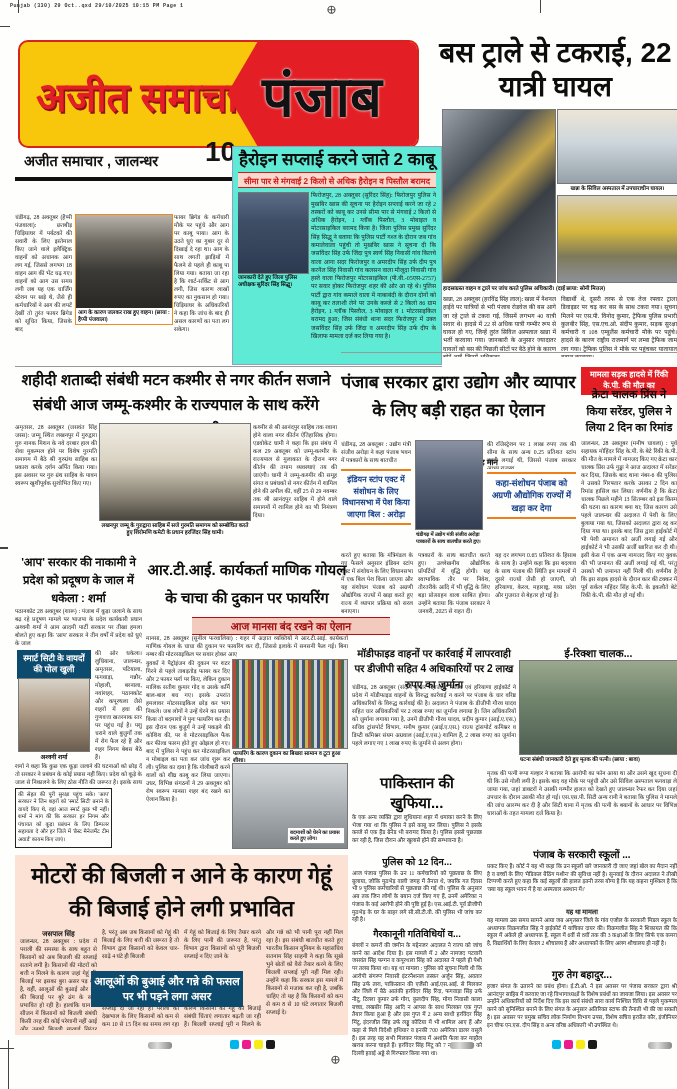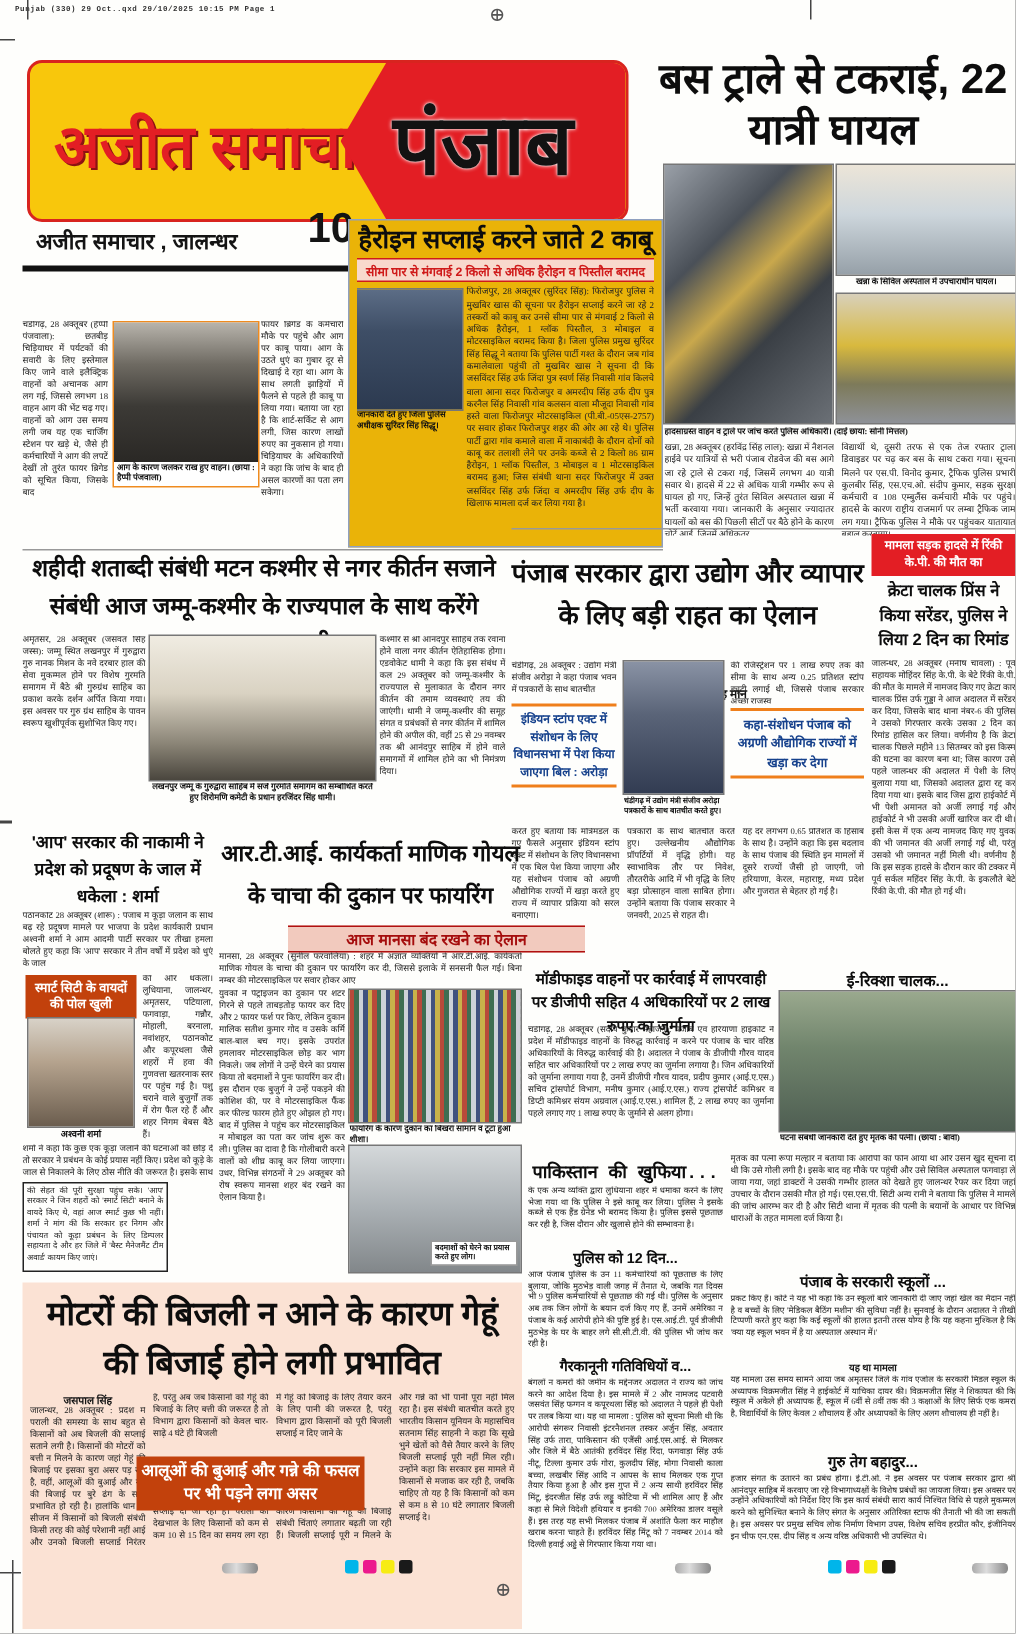--- a/index.html
+++ b/index.html
@@ -21,21 +21,21 @@
   .logo-red{position:absolute;right:0;top:0;bottom:0;width:190px;background:#e31e24;
             clip-path:polygon(0 50%,16% 0,100% 0,100% 100%,16% 100%);display:flex;align-items:center;justify-content:center;}
   .logo-red span{font-size:56px;font-weight:800;color:#121212;font-family:"Liberation Sans","DejaVu Sans",sans-serif;
             text-shadow:0 0 3px #ffffff,0 0 1px #ffffff;}
   
   .inset{border:1.5px solid #ef8b1f;background:#fff;}
   .inset-title{background:#fde7c3;color:#173f8f;font-weight:800;font-size:9px;text-align:center;
                padding:2px 1px;border-bottom:1.5px solid #ef8b1f;font-family:"Liberation Sans",sans-serif;}
   .red-kicker{background:#e31e24;color:#fff;font-weight:800;font-size:8px;line-height:1.35;text-align:center;padding:3px 2px;
               font-family:"Liberation Sans",sans-serif;}
-  .blue-box{background:#c2410c;color:#fff;font-weight:800;font-size:8.5px;line-height:1.35;text-align:center;padding:3px 2px;
+  .blue-box{background:#0c4a6e;color:#fff;font-weight:800;font-size:8.5px;line-height:1.35;text-align:center;padding:3px 2px;
             font-family:"Liberation Sans",sans-serif;}
   .orange-box{border-top:2.5px solid #ef7f1b;border-bottom:2.5px solid #ef7f1b;color:#16418c;font-weight:800;
               font-size:8px;line-height:1.45;text-align:center;padding:3px 1px;font-family:"Liberation Sans",sans-serif;}
   .sub-red{background:#f8d9cd;border-top:1px solid #cf1a1a;border-bottom:1px solid #cf1a1a;color:#cf1a1a;
            font-weight:800;font-size:8.2px;text-align:center;padding:1.5px 0;font-family:"Liberation Sans",sans-serif;}
   .band-red{background:#f2cabe;border-top:1.2px solid #b01010;border-bottom:1.2px solid #b01010;color:#a50d0d;
             font-weight:800;font-size:10.5px;text-align:center;padding:1px 0;font-family:"Liberation Sans",sans-serif;margin-left:44px;}
   .overlay-cap{position:absolute;right:3px;bottom:5px;width:52px;background:#fff;font-size:5.2px;line-height:1.3;
                font-weight:bold;padding:1px 2px;outline:0.5px solid #999;}
   
@@ -84,21 +84,21 @@
   <div class="abs body-txt" style="left:561px;top:295px;width:116px;height:62px;">विद्यार्थी थे, दूसरी तरफ से एक तेज रफ्तार ट्राला डिवाइडर पर चढ़ कर बस के साथ टकरा गया। सूचना मिलने पर एस.पी. विनोद कुमार, ट्रैफिक पुलिस प्रभारी कुलबीर सिंह, एस.एच.ओ. संदीप कुमार, सड़क सुरक्षा कर्मचारी व 108 एम्बुलैंस कर्मचारी मौके पर पहुंचे। हादसे के कारण राष्ट्रीय राजमार्ग पर लम्बा ट्रैफिक जाम लग गया। ट्रैफिक पुलिस ने मौके पर पहुंचकर यातायात बहाल करवाया।</div>
 
   <div class="abs body-txt" style="left:15px;top:214px;width:57px;height:150px;font-size:5.8px;">चंडीगढ़, 28 अक्तूबर (हैप्पी पंजवाला): छतबीड़ चिड़ियाघर में पर्यटकों की सवारी के लिए इस्तेमाल किए जाने वाले इलैक्ट्रिक वाहनों को अचानक आग लग गई, जिससे लगभग 18 वाहन आग की भेंट चढ़ गए। वाहनों को आग उस समय लगी जब यह एक चार्जिंग स्टेशन पर खड़े थे, जैसे ही कर्मचारियों ने आग की लपटें देखीं तो तुरंत फायर ब्रिगेड को सूचित किया, जिसके बाद</div>
   <div class="abs inset" style="left:75px;top:214px;width:96px;">
     <div class="photo" style="width:100%;height:93px;outline:none;background:
          linear-gradient(180deg,#b8b4ac 0%,#6e6a62 30%,#3c3a36 60%,#2a2825 100%);"></div>
     <div class="cap" style="padding:1px 2px;">आग के कारण जलकर राख हुए वाहन। (छाया : हैप्पी पंजवाला)</div>
   </div>
   <div class="abs body-txt" style="left:174px;top:214px;width:55px;height:150px;font-size:5.8px;">फायर ब्रिगेड के कर्मचारी मौके पर पहुंचे और आग पर काबू पाया। आग के उठते धुएं का गुबार दूर से दिखाई दे रहा था। आग के साथ लगती झाड़ियों में फैलने से पहले ही काबू पा लिया गया। बताया जा रहा है कि शार्ट-सर्किट से आग लगी, जिस कारण लाखों रुपए का नुकसान हो गया। चिड़ियाघर के अधिकारियों ने कहा कि जांच के बाद ही असल कारणों का पता लग सकेगा।</div>
 
-  <div class="abs" style="left:232px;top:146px;width:210px;height:219px;background:#eab308;border:1px solid #8fa0c0;box-sizing:border-box;padding:3px 5px;">
+  <div class="abs" style="left:232px;top:146px;width:210px;height:219px;background:#5eead4;border:1px solid #8fa0c0;box-sizing:border-box;padding:3px 5px;">
     <div class="hl" style="font-size:17px;line-height:1.2;">हैरोइन सप्लाई करने जाते 2 काबू</div>
     <div class="sub-red" style="margin-top:2px;">सीमा पार से मंगवाई 2 किलो से अधिक हैरोइन व पिस्तौल बरामद</div>
     <div style="margin-top:3px;overflow:hidden;height:168px;">
       <div style="float:left;width:70px;margin:2px 3px 1px 0;">
         <div class="photo" style="width:70px;height:80px;background:
              linear-gradient(180deg,#5c6d86 0%,#3e4e66 35%,#2c3a50 100%),radial-gradient(circle at 50% 42%,#b98a63 14%,transparent 15%);background-blend-mode:normal;"></div>
         <div class="cap" style="margin-top:1px;">जानकारी देते हुए जिला पुलिस अधीक्षक सुरिंदर सिंह सिद्धू।</div>
       </div>
       <div class="body-txt" style="height:168px;">फिरोजपुर, 28 अक्तूबर (सुरिंदर सिंह): फिरोजपुर पुलिस ने मुखबिर खास की सूचना पर हैरोइन सप्लाई करने जा रहे 2 तस्करों को काबू कर उनसे सीमा पार से मंगवाई 2 किलो से अधिक हैरोइन, 1 ग्लॉक पिस्तौल, 3 मोबाइल व मोटरसाइकिल बरामद किया है। जिला पुलिस प्रमुख सुरिंदर सिंह सिद्धू ने बताया कि पुलिस पार्टी गश्त के दौरान जब गांव कमालेवाला पहुंची तो मुखबिर खास ने सूचना दी कि जसविंदर सिंह उर्फ जिंदा पुत्र स्वर्ण सिंह निवासी गांव किलचे वाला आना सदर फिरोजपुर व अमरदीप सिंह उर्फ दीप पुत्र करनैल सिंह निवासी गांव कलसन वाला मौजूदा निवासी गांव हस्ते वाला फिरोजपुर मोटरसाइकिल (पी.बी.-05एस-2757) पर सवार होकर फिरोजपुर शहर की ओर आ रहे थे। पुलिस पार्टी द्वारा गांव कमाले वाला में नाकाबंदी के दौरान दोनों को काबू कर तलाशी लेने पर उनके कब्जे से 2 किलो 86 ग्राम हैरोइन, 1 ग्लॉक पिस्तौल, 3 मोबाइल व 1 मोटरसाइकिल बरामद हुआ; जिस संबंधी थाना सदर फिरोजपुर में उक्त जसविंदर सिंह उर्फ जिंदा व अमरदीप सिंह उर्फ दीप के खिलाफ मामला दर्ज कर लिया गया है।</div>
     </div>
@@ -120,21 +120,21 @@
   <div class="abs orange-box" style="left:341px;top:469px;width:70px;box-sizing:border-box;">इंडियन स्टांप एक्ट में संशोधन के लिए विधानसभा में पेश किया जाएगा बिल : अरोड़ा</div>
   <div class="abs photo" style="left:416px;top:441px;width:66px;height:88px;background:
        linear-gradient(180deg,#8a93a5 0%,#5a6478 40%,#323c52 100%);"></div>
   <div class="abs cap" style="left:416px;top:531px;width:66px;font-size:5.2px;">चंडीगढ़ में उद्योग मंत्री संजीव अरोड़ा पत्रकारों के साथ बातचीत करते हुए।</div>
   <div class="abs body-txt" style="left:487px;top:441px;width:89px;height:28px;font-size:5.8px;">की रजिस्ट्रेशन पर 1 लाख रुपए तक की सीमा के साथ अन्य 0.25 प्रतिशत स्टांप ड्यूटी लगाई थी, जिससे पंजाब सरकार अच्छा राजस्व</div>
   <div class="abs orange-box" style="left:487px;top:472px;width:89px;box-sizing:border-box;font-size:8.5px;">कहा-संशोधन पंजाब को अग्रणी औद्योगिक राज्यों में खड़ा कर देगा</div>
   <div class="abs body-txt" style="left:341px;top:552px;width:72px;height:90px;font-size:5.8px;">करते हुए बताया कि मंत्रिमंडल के गए फैसले अनुसार इंडियन स्टांप एक्ट में संशोधन के लिए विधानसभा में एक बिल पेश किया जाएगा और यह संशोधन पंजाब को अग्रणी औद्योगिक राज्यों में खड़ा करते हुए राज्य में व्यापार प्रक्रिया को सरल बनाएगा।</div>
   <div class="abs body-txt" style="left:418px;top:552px;width:72px;height:90px;font-size:5.8px;">पत्रकारों के साथ बातचीत करते हुए। उल्लेखनीय औद्योगिक प्रॉपर्टियों में वृद्धि होगी। यह स्वाभाविक तौर पर निवेश, तौरतरीके आदि में भी वृद्धि के लिए बड़ा प्रोत्साहन वाला साबित होगा। उन्होंने बताया कि पंजाब सरकार ने जनवरी, 2025 से राहत दी।</div>
   <div class="abs body-txt" style="left:495px;top:552px;width:81px;height:90px;font-size:5.8px;">यह दर लगभग 0.65 प्रतिशत के हिसाब के साथ है। उन्होंने कहा कि इस बदलाव के साथ पंजाब की स्थिति इन मामलों में दूसरे राज्यों जैसी हो जाएगी, जो हरियाणा, केरल, महाराष्ट्र, मध्य प्रदेश और गुजरात से बेहतर हो गई है।</div>
 
-  <div class="abs red-kicker" style="left:581px;top:356px;width:96px;box-sizing:border-box;">मामला सड़क हादसे में रिंकी के.पी. की मौत का</div>
+  <div class="abs red-kicker" style="left:581px;top:367px;width:96px;box-sizing:border-box;">मामला सड़क हादसे में रिंकी के.पी. की मौत का</div>
   <div class="abs hl" style="left:581px;top:386px;width:96px;font-size:11px;line-height:1.5;">क्रेटा चालक प्रिंस ने किया सरेंडर, पुलिस ने लिया 2 दिन का रिमांड</div>
   <div class="abs body-txt" style="left:581px;top:440px;width:96px;height:200px;font-size:5.8px;">जालन्धर, 28 अक्तूबर (मनीष चावला) : पूर्व सहायक मोहिंदर सिंह के.पी. के बेटे रिंकी के.पी. की मौत के मामले में नामजद किए गए क्रेटा कार चालक प्रिंस उर्फ गुड्डा ने आज अदालत में सरेंडर कर दिया, जिसके बाद थाना नंबर-6 की पुलिस ने उसको गिरफ्तार करके उसका 2 दिन का रिमांड हासिल कर लिया। वर्णनीय है कि क्रेटा चालक पिछले महीने 13 सितम्बर को इस किस्म की घटना का कारण बना था; जिस कारण उसे पहले जालन्धर की अदालत में पेशी के लिए बुलाया गया था, जिसको अदालत द्वारा रद्द कर दिया गया था। इसके बाद जिस द्वारा हाईकोर्ट में भी पेशी अमानत को अर्जी लगाई गई और हाईकोर्ट ने भी उसकी अर्जी खारिज कर दी थी। इसी केस में एक अन्य नामजद किए गए युवक की भी जमानत की अर्जी लगाई गई थी, परंतु उसको भी जमानत नहीं मिली थी। वर्णनीय है कि इस सड़क हादसे के दौरान कार की टक्कर में पूर्व सर्कल महिंदर सिंह के.पी. के इकलौते बेटे रिंकी के.पी. की मौत हो गई थी।</div>
 
   <div class="abs hl" style="left:15px;top:554px;width:127px;font-size:11.5px;line-height:1.55;">'आप' सरकार की नाकामी ने प्रदेश को प्रदूषण के जाल में धकेला : शर्मा</div>
   <div class="abs body-txt" style="left:15px;top:608px;width:127px;height:40px;font-size:5.8px;">पठानकोट 28 अक्तूबर (शारू) : पंजाब में कूड़ा जलाने के साथ बढ़ रहे प्रदूषण मामले पर भाजपा के प्रदेश कार्यकारी प्रधान अश्वनी शर्मा ने आम आदमी पार्टी सरकार पर तीखा हमला बोलते हुए कहा कि 'आप' सरकार ने तीन वर्षों में प्रदेश को धुएं के जाल</div>
   <div class="abs blue-box" style="left:17px;top:650px;width:74px;box-sizing:border-box;">स्मार्ट सिटी के वायदों की पोल खुली</div>
   <div class="abs photo" style="left:19px;top:679px;width:70px;height:72px;background:
        linear-gradient(180deg,#d8d2c8 0%,#b5a38e 40%,#6b5d4e 100%);"></div>
   <div class="abs cap c" style="left:19px;top:753px;width:70px;font-size:6.2px;">अश्वनी शर्मा</div>
   <div class="abs body-txt" style="left:95px;top:650px;width:47px;height:112px;font-size:5.8px;">की ओर धकेला। लुधियाना, जालन्धर, अमृतसर, पटियाला, फगवाड़ा, गन्नौर, मोहाली, बरनाला, नवांशहर, पठानकोट और कपूरथला जैसे शहरों में हवा की गुणवत्ता खतरनाक स्तर पर पहुंच गई है। पशु चराने वाले बुजुर्गों तक में रोग फैल रहे हैं और शहर निगम बेबस बैठे हैं।</div>
@@ -153,21 +153,21 @@
   <div class="abs cap" style="left:233px;top:750px;width:114px;">फायरिंग के कारण दुकान का बिखरा सामान व टूटा हुआ शीशा।</div>
   <div class="abs photo" style="left:233px;top:764px;width:114px;height:84px;background:
        linear-gradient(180deg,#d4d8da 0%,#aab0b4 50%,#82878a 100%);">
     <div class="overlay-cap">बदमाशों को घेरने का प्रयास करते हुए लोग।</div>
   </div>
 
   <div class="abs hl" style="left:352px;top:646px;width:164px;font-size:10.2px;line-height:1.5;">मॉडीफाइड वाहनों पर कार्रवाई में लापरवाही पर डीजीपी सहित 4 अधिकारियों पर 2 लाख रुपए का जुर्माना</div>
   <div class="abs body-txt" style="left:352px;top:684px;width:164px;height:84px;font-size:5.8px;">चंडीगढ़, 28 अक्तूबर (संदीप कुमार महाजन): पंजाब एवं हरियाणा हाईकोर्ट ने प्रदेश में मॉडीफाइड वाहनों के विरुद्ध कार्रवाई न करने पर पंजाब के चार वरिष्ठ अधिकारियों के विरुद्ध कार्रवाई की है। अदालत ने पंजाब के डीजीपी गौरव यादव सहित चार अधिकारियों पर 2 लाख रुपए का जुर्माना लगाया है। जिन अधिकारियों को जुर्माना लगाया गया है, उनमें डीजीपी गौरव यादव, प्रदीप कुमार (आई.ए.एस.) सचिव ट्रांसपोर्ट विभाग, मनीष कुमार (आई.ए.एस.) राज्य ट्रांसपोर्ट कमिश्नर व डिप्टी कमिश्नर संयम अग्रवाल (आई.ए.एस.) शामिल हैं, 2 लाख रुपए का जुर्माना पहले लगाए गए 1 लाख रुपए के जुर्माने से अलग होगा।</div>
 
   <div class="abs" style="left:352px;top:772px;width:130px;">
-    <div class="hl" style="font-size:12px;font-family:Liberation Mono, monospace;">पाकिस्तान की खुफिया...</div>
+    <div class="hl" style="font-size:15px;">पाकिस्तान की खुफिया...</div>
     <div class="body-txt" style="font-size:5.6px;height:36px;margin-top:2px;">के एक अन्य व्यक्ति द्वारा लुधियाना शहर में धमाका करने के लिए भेजा गया था कि पुलिस ने इसे काबू कर लिया। पुलिस ने इसके कब्जे से एक हैंड ग्रेनेड भी बरामद किया है। पुलिस इससे पूछताछ कर रही है, जिस दौरान और खुलासे होने की सम्भावना है।</div>
     <div class="hl" style="font-size:9.5px;margin-top:5px;">पुलिस को 12 दिन...</div>
     <div class="body-txt" style="font-size:5.6px;height:52px;margin-top:2px;">आज पंजाब पुलिस के उन 11 कर्मचारियों को पूछताछ के लिए बुलाया, जोकि मुठभेड़ वाली जगह में तैनात थे, जबकि गत दिवस भी 9 पुलिस कर्मचारियों से पूछताछ की गई थी। पुलिस के अनुसार अब तक जिन लोगों के बयान दर्ज किए गए हैं, उनमें अमेरिका न पंजाब के कई आरोपी होने की पुष्टि हुई है। एस.आई.टी. पूर्व डीजीपी मुठभेड़ के घर के बाहर लगे सी.सी.टी.वी. की पुलिस भी जांच कर रही है।</div>
     <div class="hl" style="font-size:9.5px;margin-top:5px;">गैरकानूनी गतिविधियों व...</div>
     <div class="body-txt" style="font-size:5.6px;height:138px;margin-top:2px;">बंगलों न कमरों की जमीन के मद्देनजर अदालत ने राज्य को जांच करने का आदेश दिया है। इस मामले में 2 और नामजद पटवारी जसवंत सिंह फग्गन व कपूरथला सिंह को अदालत ने पहले ही पेशी पर तलब किया था। यह था मामला : पुलिस को सूचना मिली थी कि आरोपी संगरूर निवासी इंटरनैशनल तस्कर अर्जुन सिंह, अवतार सिंह उर्फ तारा, पाकिस्तान की एजैंसी आई.एस.आई. से मिलकर और जिले में बैठे आतंकी हरविंदर सिंह रिंदा, फगवाड़ा सिंह उर्फ नीटू, टिल्ला कुमार उर्फ गोरा, कुलदीप सिंह, मोगा निवासी काला बच्चा, लखबीर सिंह आदि न आपस के साथ मिलकर एक गुप्त तैयार किया हुआ है और इस गुप्त में 2 अन्य साथी हरविंदर सिंह मिंटू, इंदरजीत सिंह उर्फ लड्डू कोटिया में भी शामिल आए हैं और कहा से मिले विदेशी हथियार व इनकी 700 अमेरिका डालर वसूले हैं। इस तरह यह सभी मिलकर पंजाब में अशांति फैला कर माहौल खराब करना चाहते हैं। हरविंदर सिंह मिंटू को 7 नवम्बर 2014 को दिल्ली हवाई अड्डे से गिरफ्तार किया गया था।</div>
   </div>
 
   <div class="abs hl" style="left:520px;top:646px;width:157px;font-size:10.5px;">ई-रिक्शा चालक...</div>
   <div class="abs photo" style="left:520px;top:661px;width:157px;height:93px;background:
        linear-gradient(180deg,#9aa98e 0%,#71856d 40%,#4e5e52 100%),
@@ -178,21 +178,21 @@
 
   <div class="abs" style="left:487px;top:847px;width:190px;">
     <div class="hl" style="font-size:10px;">पंजाब के सरकारी स्कूलों ...</div>
     <div class="body-txt" style="font-size:5.6px;height:42px;margin-top:2px;">प्रकट किए हैं। कोर्ट ने यह भी कहा कि उन स्कूलों बारे जानकारी दी जाए जहां खेल का मैदान नहीं है व बच्चों के लिए 'मेडिकल बैठिंग मशीन' की सुविधा नहीं है। सुनवाई के दौरान अदालत ने तीखी टिप्पणी करते हुए कहा कि कई स्कूलों की हालत इतनी तरस योग्य है कि यह कहना मुश्किल है कि 'क्या यह स्कूल भवन में है या अस्पताल अस्थान में।'</div>
     <div class="b c" style="font-size:6.5px;margin-top:2px;">यह था मामला</div>
     <div class="body-txt" style="font-size:5.6px;height:44px;margin-top:1px;">यह मामला उस समय सामने आया जब अमृतसर जिले के गांव एजोल के सरकारी मिडल स्कूल के अध्यापक विक्रमजीत सिंह ने हाईकोर्ट में याचिका दायर की। विक्रमजीत सिंह ने शिकायत की कि स्कूल में अकेले ही अध्यापक हैं, स्कूल में 6वीं से 8वीं तक की 3 कक्षाओं के लिए सिर्फ एक कमरा है, विद्यार्थियों के लिए केवल 2 शौचालय हैं और अध्यापकों के लिए अलग शौचालय ही नहीं है।</div>
     <div class="hl" style="font-size:10px;margin-top:6px;">गुरु तेग बहादुर...</div>
     <div class="body-txt" style="font-size:5.6px;height:62px;margin-top:2px;">हजार संगत के उतारने का प्रबंध होगा। ई.टी.ओ. ने इस अवसर पर पंजाब सरकार द्वारा श्री आनंदपुर साहिब में करवाए जा रहे विभागाध्यक्षों के विशेष प्रबंधों का जायजा लिया। इस अवसर पर उन्होंने अधिकारियों को निर्देश दिए कि इस कार्य संबंधी सारा कार्य निश्चित विधि से पहले मुकम्मल करने को सुनिश्चित बनाने के लिए संगत के अनुसार अतिरिक्त स्टाफ की तैनाती भी की जा सकती है। इस अवसर पर प्रमुख सचिव लोक निर्माण विभाग उपस, विशेष सचिव हरप्रीत कौर, इंजीनियर इन चीफ एन.एस. दीप सिंह व अन्य वरिष्ठ अधिकारी भी उपस्थित थे।</div>
   </div>
 
-  <div class="abs" style="left:15px;top:855px;width:333px;height:231px;background:#fbe2d4;box-sizing:border-box;padding:4px 5px;">
+  <div class="abs" style="left:15px;top:855px;width:333px;height:180px;background:#fbe2d4;box-sizing:border-box;padding:4px 5px;">
     <div class="hl" style="font-size:22px;line-height:1.5;">मोटरों की बिजली न आने के कारण गेहूं की बिजाई होने लगी प्रभावित</div>
     <div style="position:relative;margin-top:4px;height:100px;">
       <div class="abs" style="left:0;top:0;width:77px;height:100px;">
         <div class="b c" style="font-size:7px;">जसपाल सिंह</div>
         <div class="body-txt" style="font-size:5.8px;height:92px;">जालन्धर, 28 अक्तूबर : प्रदेश में पराली की समस्या के साथ बहुत से किसानों को अब बिजली की सप्लाई सताने लगी है। किसानों की मोटरों को बत्ती न मिलने के कारण जहां गेहूं की बिजाई पर इसका बुरा असर पड़ रहा है, वहीं, आलूओं की बुआई और गन्ने की बिजाई पर बुरे ढंग के साथ प्रभावित हो रही है। हालांकि धान के सीजन में किसानों को बिजली संबंधी किसी तरह की कोई परेशानी नहीं आई और उनको बिजली सप्लाई निरंतर मिलती रही</div>
       </div>
       <div class="abs" style="left:82px;top:0;width:77px;height:100px;">
         <div class="body-txt" style="font-size:5.8px;height:40px;">है, परंतु अब जब किसानों को गेहूं की बिजाई के लिए बत्ती की जरूरत है तो विभाग द्वारा किसानों को केवल चार-साढ़े 4 घंटे ही बिजली</div>
         <div style="height:36px;"></div>
         <div class="body-txt" style="font-size:5.8px;height:22px;">सप्लाई दी जा रही है। पराली की देखभाल के लिए किसानों को कम से कम 10 से 15 दिन का समय लग रहा है और ऐसे में सूखे भुने खेतों</div>

